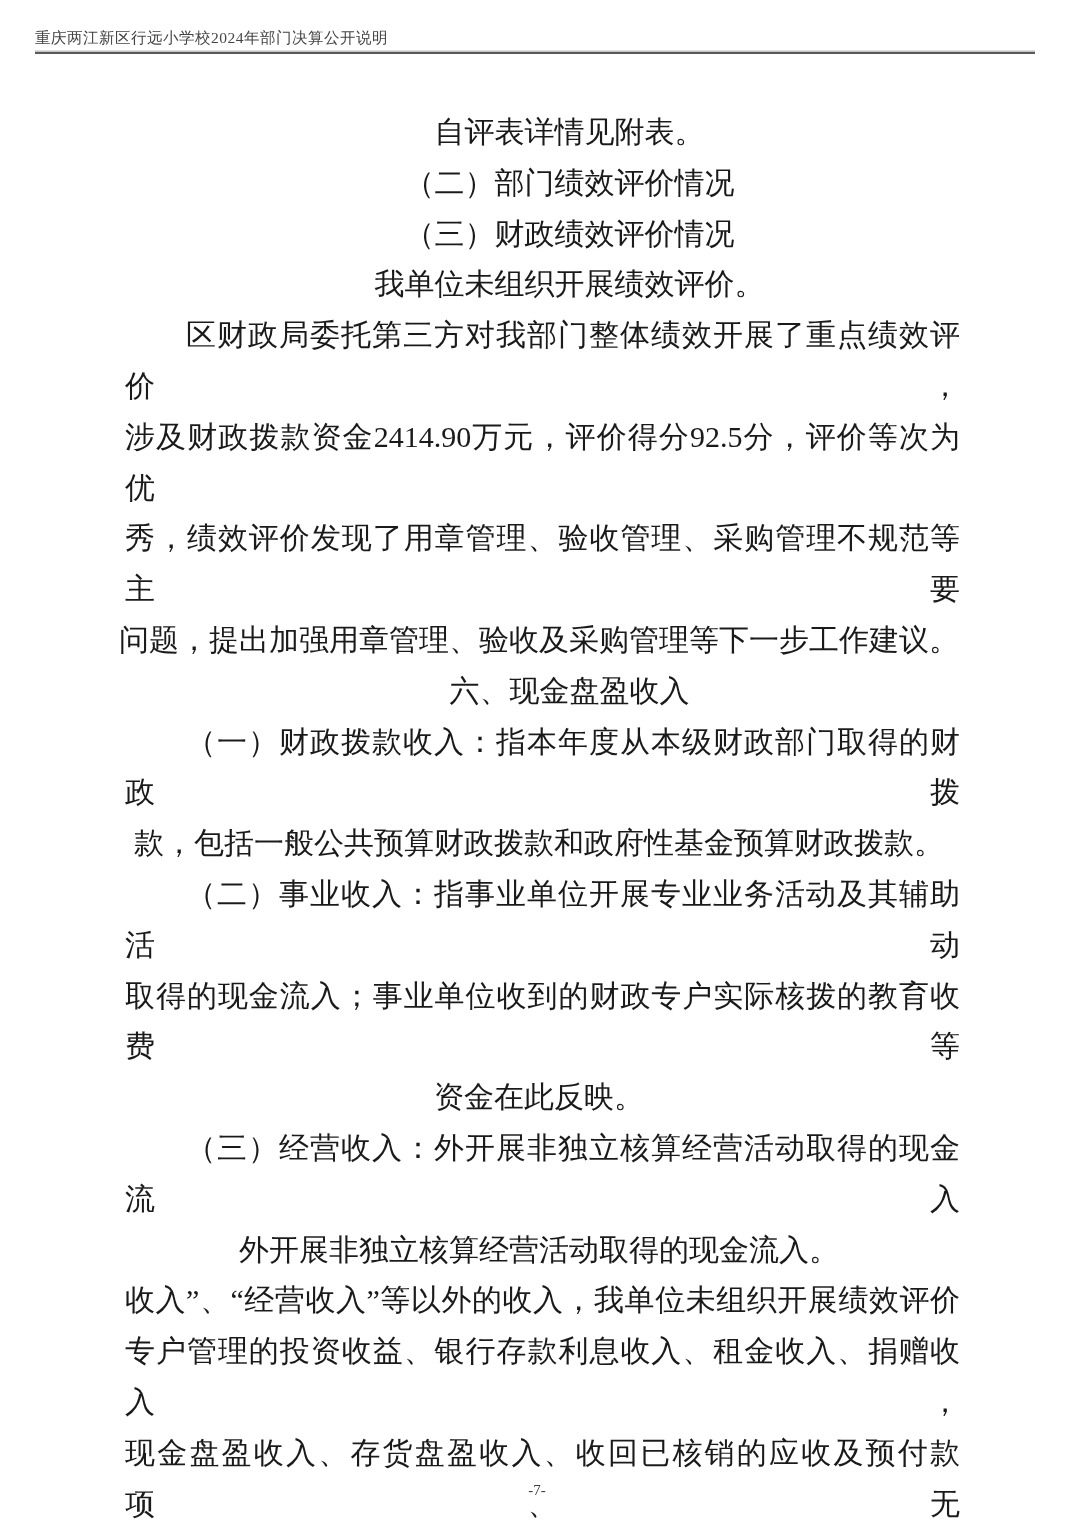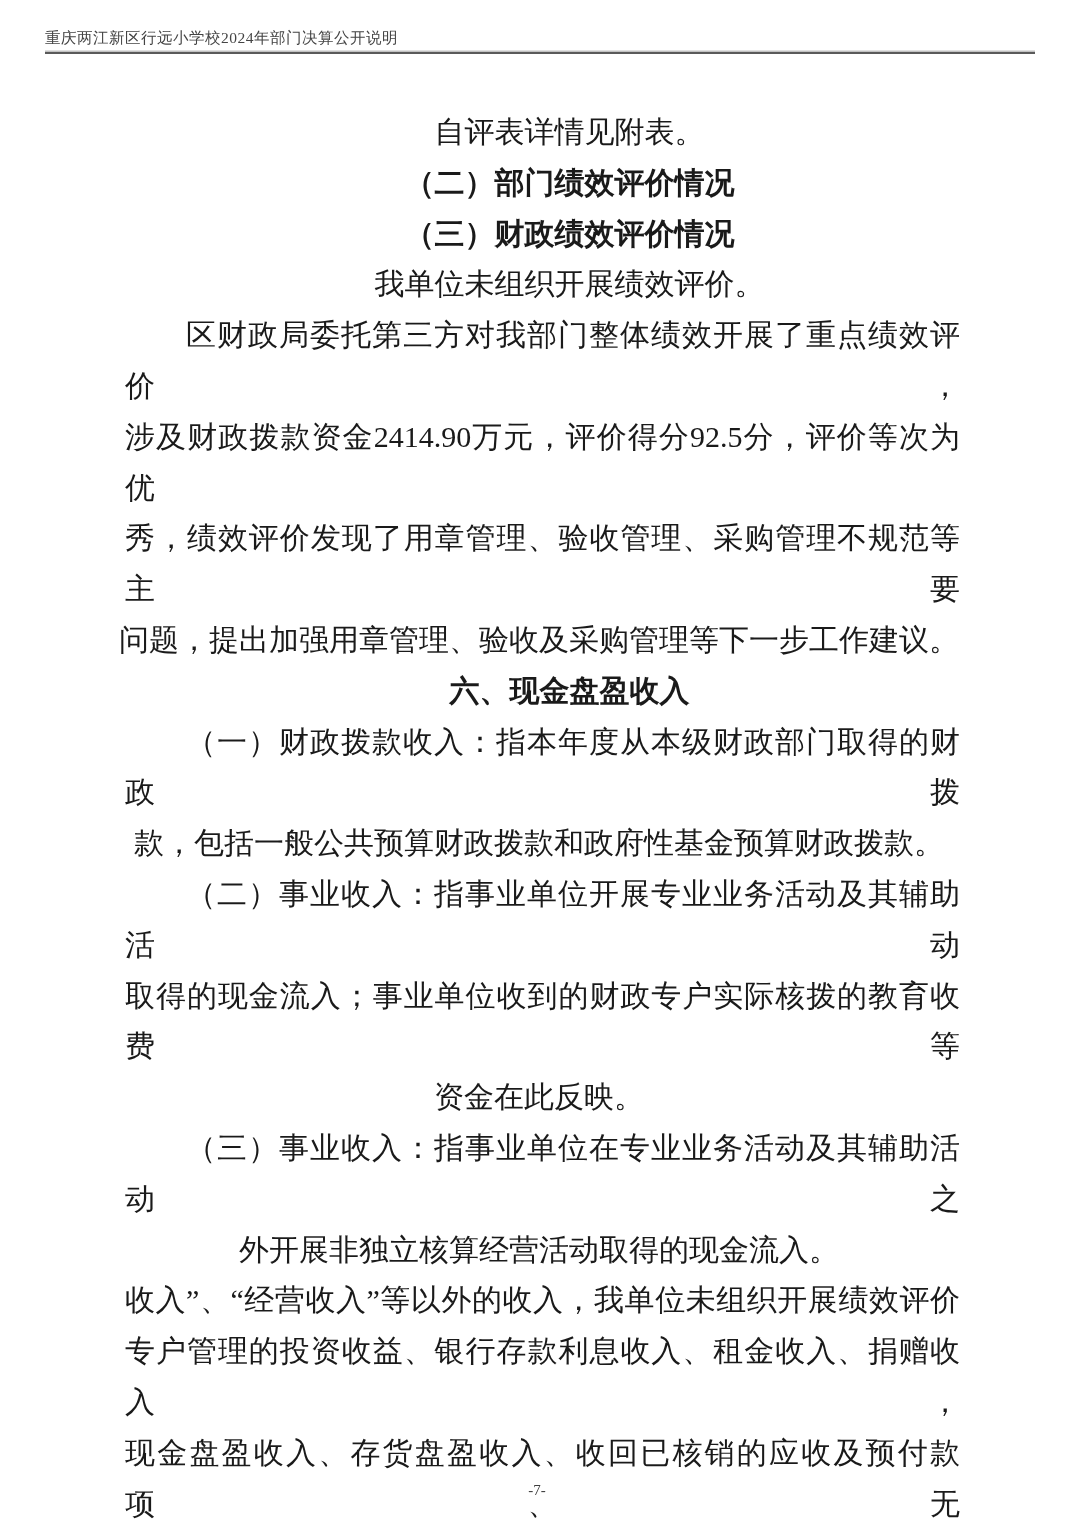--- a/index.html
+++ b/index.html
@@ -12,21 +12,21 @@
     width:1074px;height:1520px;
     background:#ffffff;
     position:relative;
     font-family:"Liberation Serif","DejaVu Serif",serif;
     color:var(--ink);
     overflow:hidden;
   }
   .page{position:absolute;inset:0;background:#ffffff;}
 
   
-  .header{position:absolute;left:45px;right:39px;top:28px;}
+  .header{position:absolute;left:35px;right:39px;top:28px;}
   .header-title{
     font-size:15.5px;
     line-height:20px;
     color:var(--muted);
     font-family:"Liberation Serif","DejaVu Serif",serif;
     letter-spacing:0.5px;
   }
   .header-rule{
     margin-top:4px;
     height:2px;
@@ -49,21 +49,21 @@
   .line.fill{
     text-align:justify;
     text-align-last:justify;
     margin-left:7px;
   }
   .line.indent{
     text-indent:61px;
   }
   .line.heading{
     font-family:"Liberation Sans","DejaVu Sans",sans-serif;
-    font-weight:700;
+    font-weight:400;
   }
 
   
   .footer{
     position:absolute;
     left:0;right:0;
     top:1482px;
     text-align:center;
     font-size:15px;
     color:#3d3d3d;
@@ -88,21 +88,21 @@
       <div class="line indent fill">区财政局委托第三方对我部门整体绩效开展了重点绩效评价，</div>
       <div class="line fill">涉及财政拨款资金2414.90万元，评价得分92.5分，评价等次为优</div>
       <div class="line fill">秀，绩效评价发现了用章管理、验收管理、采购管理不规范等主要</div>
       <div class="line">问题，提出加强用章管理、验收及采购管理等下一步工作建议。</div>
       <div class="line heading indent">六、现金盘盈收入</div>
       <div class="line indent fill">（一）财政拨款收入：指本年度从本级财政部门取得的财政拨</div>
       <div class="line">款，包括一般公共预算财政拨款和政府性基金预算财政拨款。</div>
       <div class="line indent fill">（二）事业收入：指事业单位开展专业业务活动及其辅助活动</div>
       <div class="line fill">取得的现金流入；事业单位收到的财政专户实际核拨的教育收费等</div>
       <div class="line">资金在此反映。</div>
-      <div class="line indent fill">（三）事业收入：指事业单位在专业业务活动及其辅助活动之</div>
+      <div class="line indent fill">（三）经营收入：外开展非独立核算经营活动取得的现金流入</div>
       <div class="line">外开展非独立核算经营活动取得的现金流入。</div>
       <div class="line fill">收入”、“经营收入”等以外的收入，我单位未组织开展绩效评价</div>
       <div class="line fill">专户管理的投资收益、银行存款利息收入、租金收入、捐赠收入，</div>
       <div class="line fill">现金盘盈收入、存货盘盈收入、收回已核销的应收及预付款项、无</div>
     </div>
 
   <div class="footer">
     <span>-7-</span>
   </div>
 

